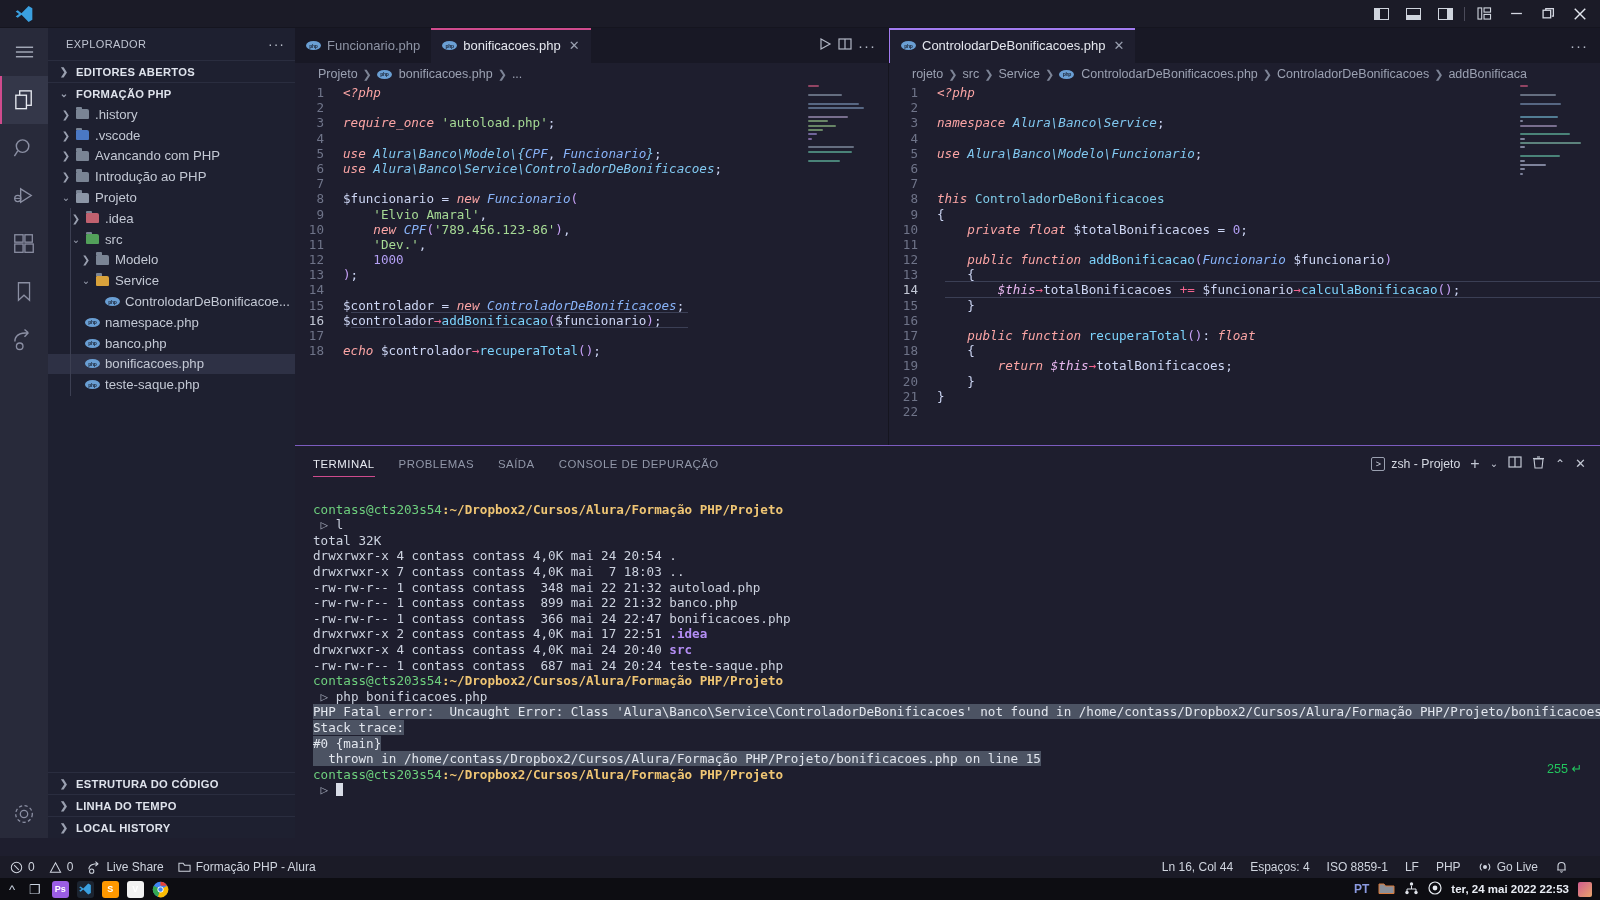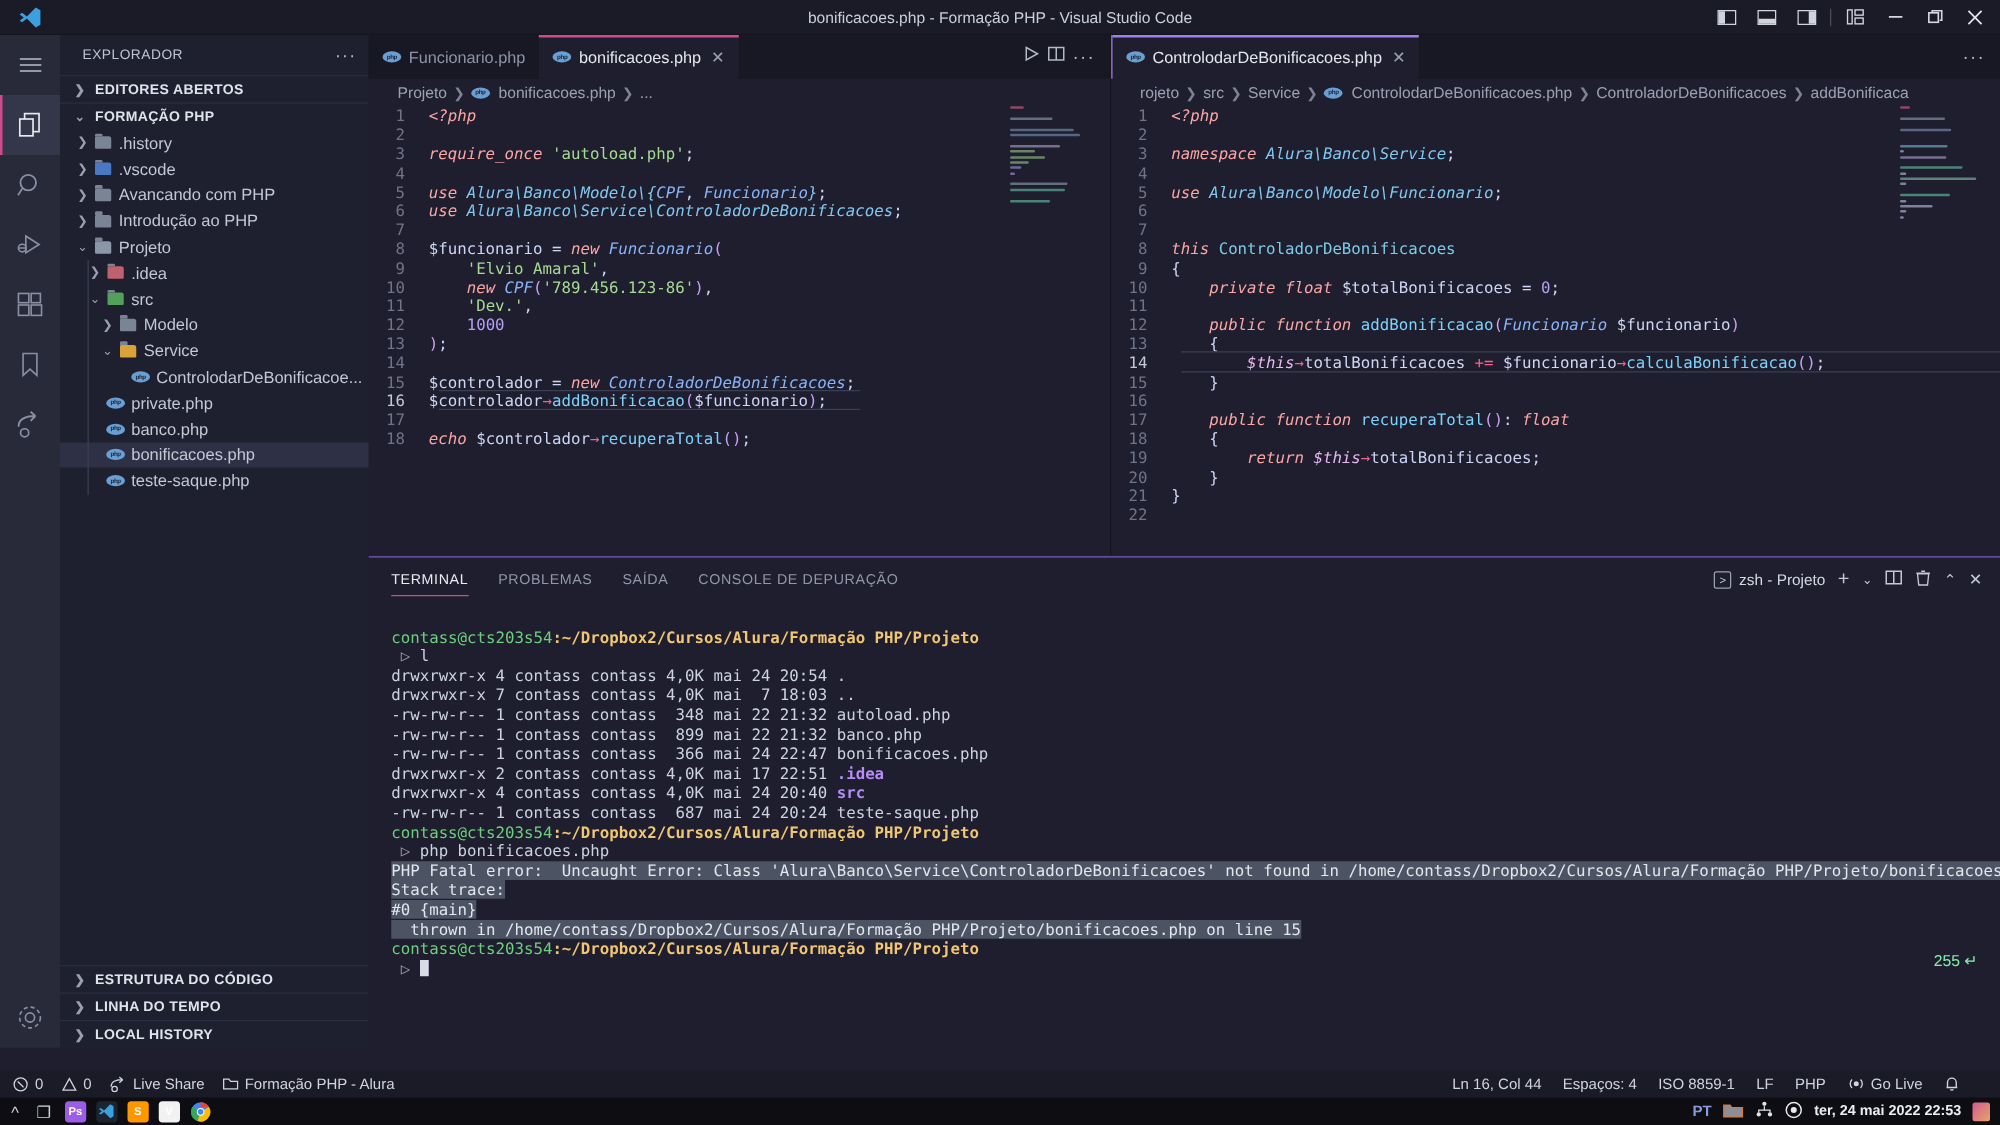--- a/index.html
+++ b/index.html
@@ -133,21 +133,21 @@
 
   .terminal { position: absolute; top: 40px; left: 0; right: 0; bottom: 0; padding: 0 0 0 18px;
     font-family: "DejaVu Sans Mono", monospace; font-size: 12.6px; line-height: 15.6px; color: #cdd3e0; }
   .tline { white-space: pre; height: 15.6px; }
   .tm-user { color: #6ed07e; }
   .tm-path { color: #f0c674; font-weight: bold; }
   .tm-prompt { color: #9aa0b0; }
   .tm-dir { color: #b48ef5; font-weight: bold; }
   .tm-err { background: #4c5363; color: #e2e6ee; }
   .tm-cursor { display: inline-block; width: 7.5px; height: 13px; background: #d8dce6; vertical-align: -2px; }
-  .exit-code { position: absolute; right: 18px; color: #86efac; font-size: 12.6px; }
+  .exit-code { position: absolute; right: 18px; color: #22c55e; font-size: 12.6px; }
 
   
   .statusbar { position: absolute; left: 0; bottom: 22px; width: 1600px; height: 22px;
     background: #1b1b27; display: flex; align-items: center; font-size: 12px; color: #cfd4de; }
   .sb-left { display: flex; align-items: center; gap: 14px; padding-left: 10px; }
   .sb-right { margin-left: auto; display: flex; align-items: center; gap: 17px; padding-right: 32px; }
   .sb-item { display: flex; align-items: center; gap: 5px; }
 
   
   .taskbar { position: absolute; left: 0; bottom: 0; width: 1600px; height: 22px;
@@ -161,21 +161,20 @@
 </style>
 </head>
 <body>
 
 <div class="titlebar">
   <div class="vscode-logo">
     <svg width="20" height="20" viewBox="0 0 24 24">
         <path d="M17.5 2.5 9 11 4.5 7.5 2 9l4 3-4 3 2.5 1.5L9 13l8.5 8.5L22 19V5z" fill="#3aa0e0"></path>
       </svg>
   </div>
-  <div class="title-center">bonificacoes.php - Formação PHP - Visual Studio Code</div>
   <div class="title-right">
     <div class="tb-btn">
         <span class="layout-ico left"></span>
       </div>
     <div class="tb-btn">
         <span class="layout-ico bottom"></span>
       </div>
     <div class="tb-btn">
         <span class="layout-ico right"></span>
       </div>
@@ -345,21 +344,21 @@
         <span class="ficon">
           <span class="php-ico"></span>
         </span>
         <span>ControlodarDeBonificacoe...</span>
       </div>
       <div class="tree-row" style="padding-left: 20px;">
         <span class="chev"></span>
         <span class="ficon">
           <span class="php-ico"></span>
         </span>
-        <span>private.php</span>
+        <span>namespace.php</span>
       </div>
       <div class="tree-row" style="padding-left: 20px;">
         <span class="chev"></span>
         <span class="ficon">
           <span class="php-ico"></span>
         </span>
         <span>banco.php</span>
       </div>
       <div class="tree-row selected" style="padding-left: 20px;">
         <span class="chev"></span>
@@ -586,20 +585,21 @@
           </svg>
       </span>
       <span style="font-size:12px;">⌃</span>
       <span style="font-size:13px;">✕</span>
     </div>
   </div>
   <div class="terminal" id="terminal">
       <div class="tline"></div>
       <div class="tline"><span class="tm-user">contass@cts203s54</span><span class="tm-path">:~/Dropbox2/Cursos/Alura/Formação PHP/Projeto</span></div>
       <div class="tline"><span class="tm-prompt"> ▷ </span>l</div>
+      <div class="tline">total 32K</div>
       <div class="tline">drwxrwxr-x 4 contass contass 4,0K mai 24 20:54 .</div>
       <div class="tline">drwxrwxr-x 7 contass contass 4,0K mai  7 18:03 ..</div>
       <div class="tline">-rw-rw-r-- 1 contass contass  348 mai 22 21:32 autoload.php</div>
       <div class="tline">-rw-rw-r-- 1 contass contass  899 mai 22 21:32 banco.php</div>
       <div class="tline">-rw-rw-r-- 1 contass contass  366 mai 24 22:47 bonificacoes.php</div>
       <div class="tline">drwxrwxr-x 2 contass contass 4,0K mai 17 22:51 <span class="tm-dir">.idea</span></div>
       <div class="tline">drwxrwxr-x 4 contass contass 4,0K mai 24 20:40 <span class="tm-dir">src</span></div>
       <div class="tline">-rw-rw-r-- 1 contass contass  687 mai 24 20:24 teste-saque.php</div>
       <div class="tline"><span class="tm-user">contass@cts203s54</span><span class="tm-path">:~/Dropbox2/Cursos/Alura/Formação PHP/Projeto</span></div>
       <div class="tline"><span class="tm-prompt"> ▷ </span>php bonificacoes.php</div>

